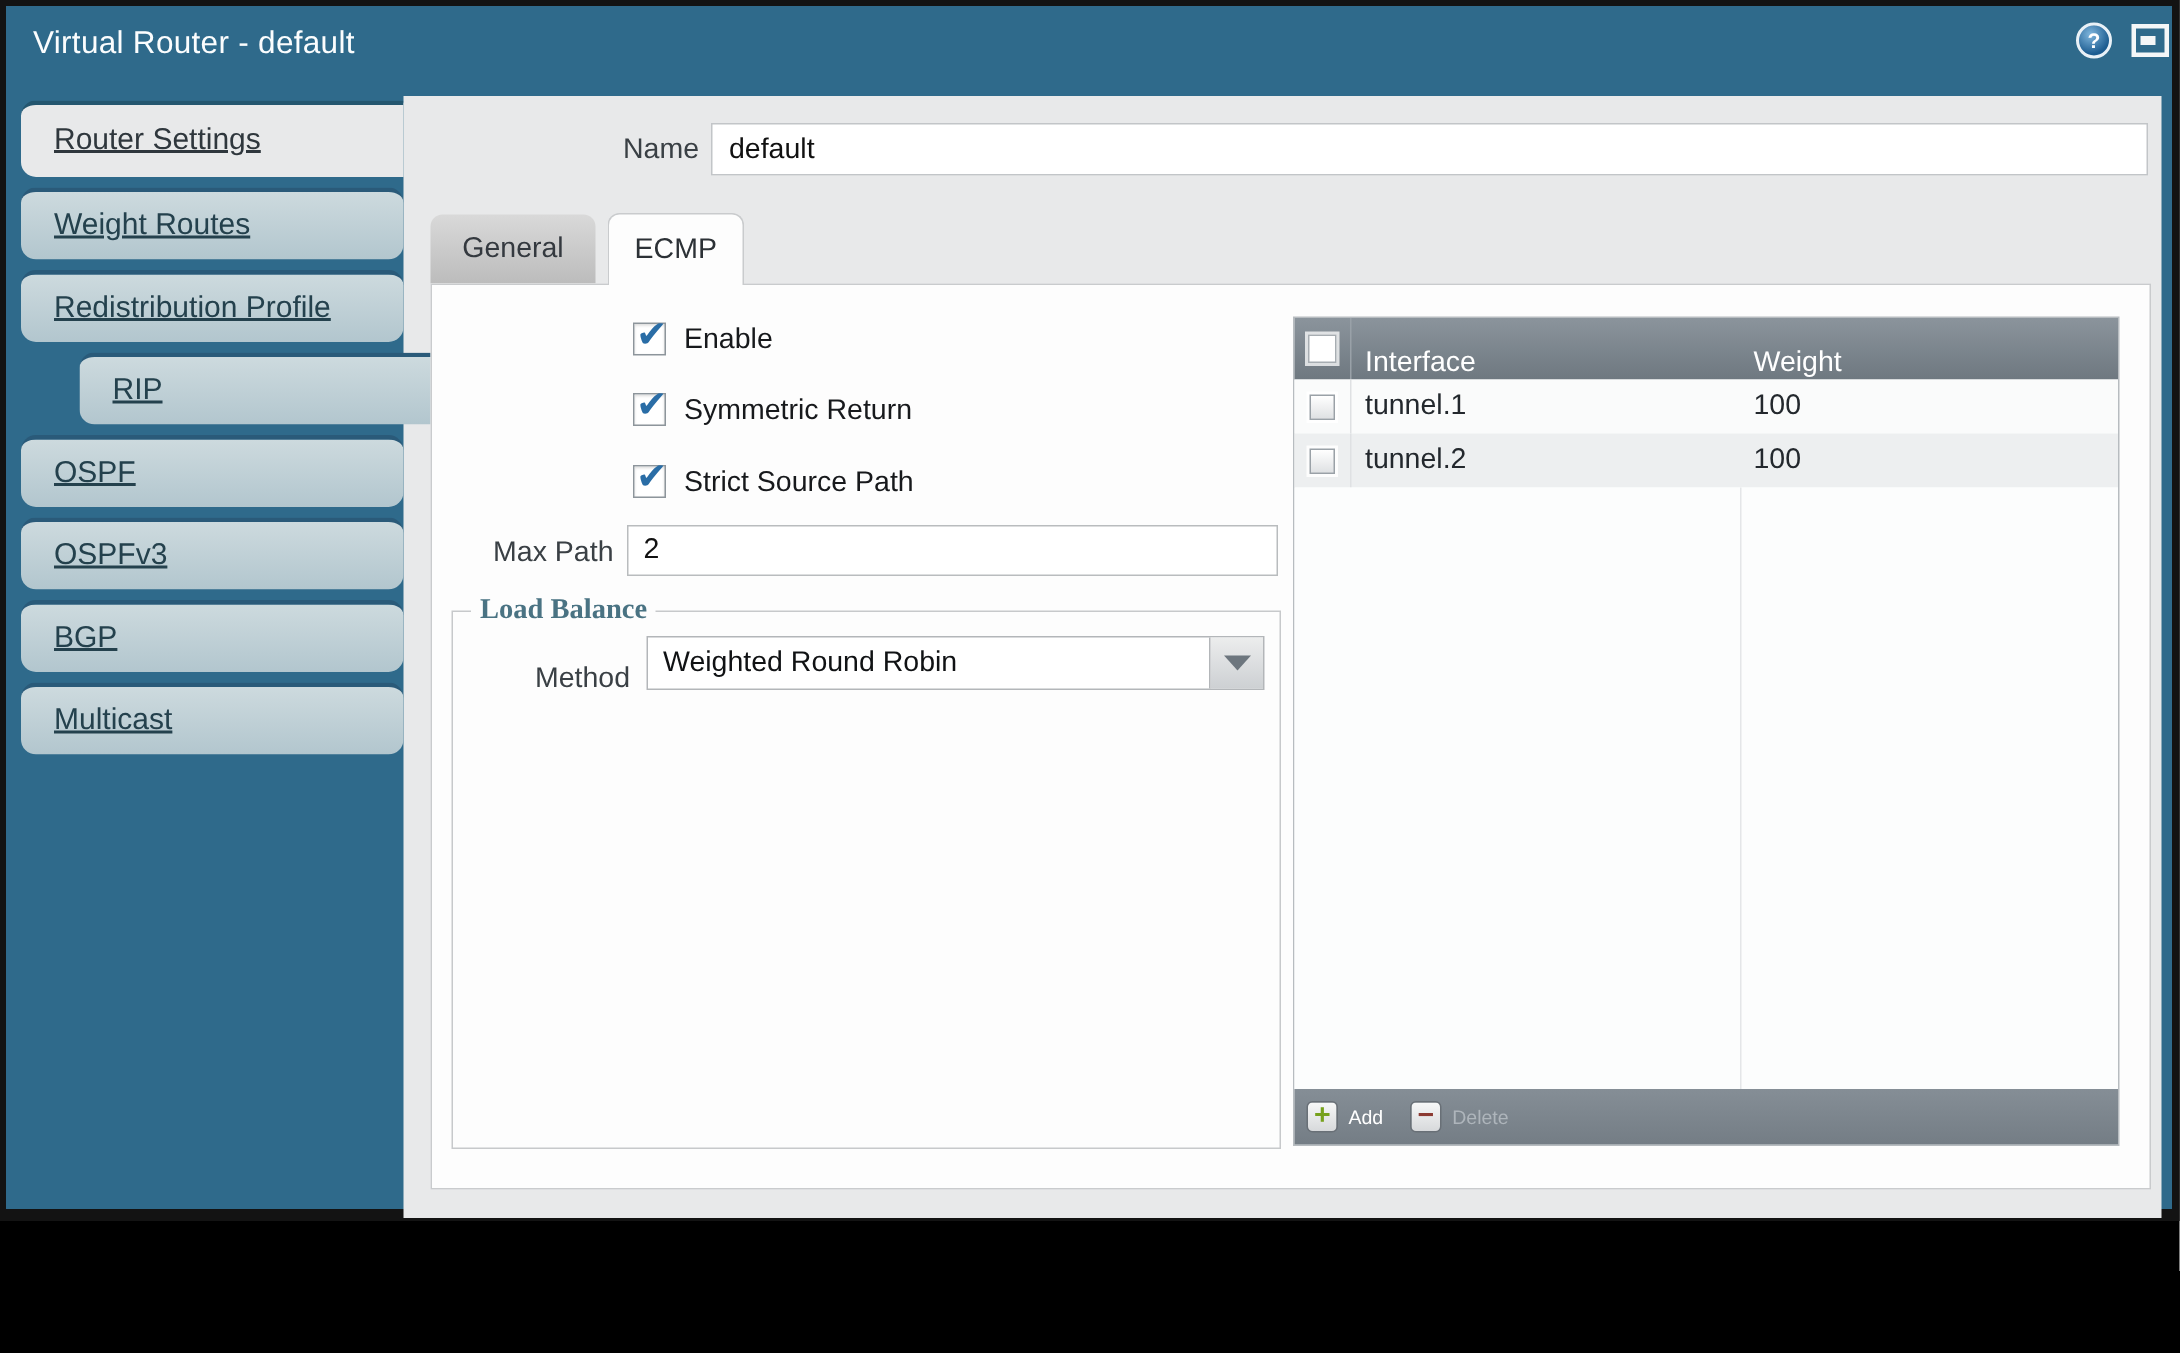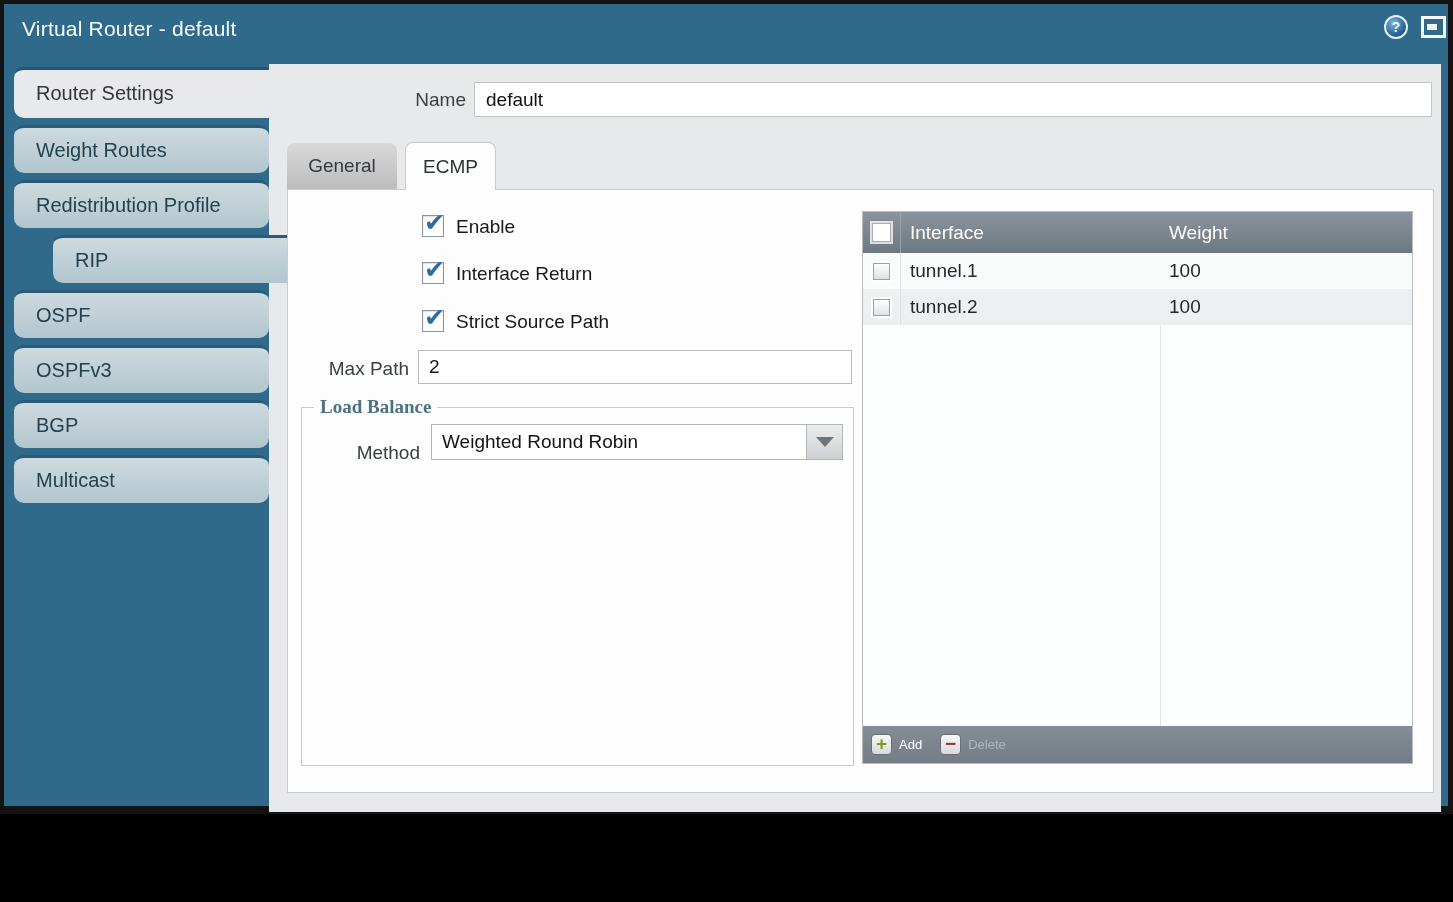--- a/index.html
+++ b/index.html
@@ -19,21 +19,21 @@
              border:3px solid #f4f6f7; background:transparent; cursor:pointer; }
   .restore-ic::after { content:""; position:absolute; left:3px; top:5px; width:10px; height:6px; background:#f4f6f7; }
 
   
   .content-bg { position:absolute; left:265px; top:60px; width:1172px; height:748px; background:#e8e9ea; }
 
   
   .side-item { position:absolute; left:10px; width:255px; height:48px;
                background:linear-gradient(#cddade, #b2c6ce);
                border-radius:10px; border-top:3px solid #2a5a79;
-               color:#24414d; font-size:20px; line-height:44px; padding-left:22px; cursor:pointer; }
+               color:#24414d; font-size:20px; line-height:44px; padding-left:22px; cursor:pointer;text-decoration:underline; }
   .side-item.sel { background:#e8e9ea; border-radius:10px 0 0 10px; border-top:3px solid #24566f;
                    color:#2f373d; height:51px; line-height:47px; }
 
   
   .name-label { position:absolute; left:280px; top:85px; width:182px; text-align:right;
                 font-size:19px; color:#3a4045; }
   .name-input { position:absolute; left:470px; top:78px; width:958px; height:35px;
                 border:1px solid #c2c5c8; background:#fff; font-size:19px; color:#111;
                 padding-left:11px; font-family:"Liberation Sans",sans-serif; }
 
@@ -74,21 +74,21 @@
                    z-index:4; cursor:pointer; }
   .method-value { flex:1; font-size:19px; color:#101214; padding-left:10px; }
   .method-btn { width:36px; height:100%; background:linear-gradient(#eceded,#cdd0d3);
                 border-left:1px solid #b3b6b9; display:flex; align-items:center; justify-content:center; }
   .method-arrow { width:0; height:0; border-left:9px solid transparent; border-right:9px solid transparent;
                   border-top:10px solid #6d767e; }
 
   
   .tbl { position:absolute; left:858px; top:207px; width:551px; height:553px;
          background:#fcfdfd; border:1px solid #b7bcc0; display:flex; flex-direction:column; z-index:4; }
-  .tbl-head { height:41px; background:linear-gradient(#8b949c,#6e7880); display:flex; align-items:center;
+  .tbl-head { height:41px; background:linear-gradient(#8b949c,#6e7880); display:flex; align-items:flex-end;
               color:#fff; font-size:19px; flex:0 0 41px; }
   .tbl-cbcol { width:38px; display:flex; align-items:center; justify-content:center;
                align-self:stretch; border-right:1px solid #99a1a8; flex:0 0 38px; }
   .hd-cb { width:19px; height:19px; background:#fff; border:1px solid #a7adb2;
            box-shadow:0 0 0 2px rgba(255,255,255,.75); cursor:pointer; }
   .col-if { width:259px; padding-left:9px; }
   .col-wt { flex:1; padding-left:9px; }
   .tbl-row { height:36px; display:flex; align-items:center; font-size:19px; color:#23282d; flex:0 0 36px; }
   .tbl-row.odd  { background:#fafbfb; }
   .tbl-row.even { background:#edeff0; }
@@ -144,21 +144,21 @@
     <div class="panel"></div>
 
     <div class="cb-box" style="top:211px;">
       <span class="chk">✔</span>
       </div>
     <div class="cb-label" style="top:212px;">Enable</div>
 
     <div class="cb-box" style="top:258px;">
       <span class="chk">✔</span>
       </div>
-    <div class="cb-label" style="top:259px;">Interface Return</div>
+    <div class="cb-label" style="top:259px;">Symmetric Return</div>
 
     <div class="cb-box" style="top:306px;">
       <span class="chk">✔</span>
       </div>
     <div class="cb-label" style="top:307px;">Strict Source Path</div>
 
     <div class="maxpath-label">Max Path</div>
     <input class="maxpath-input" type="text" value="2" style="">
 
     <div class="lb-box"></div>

